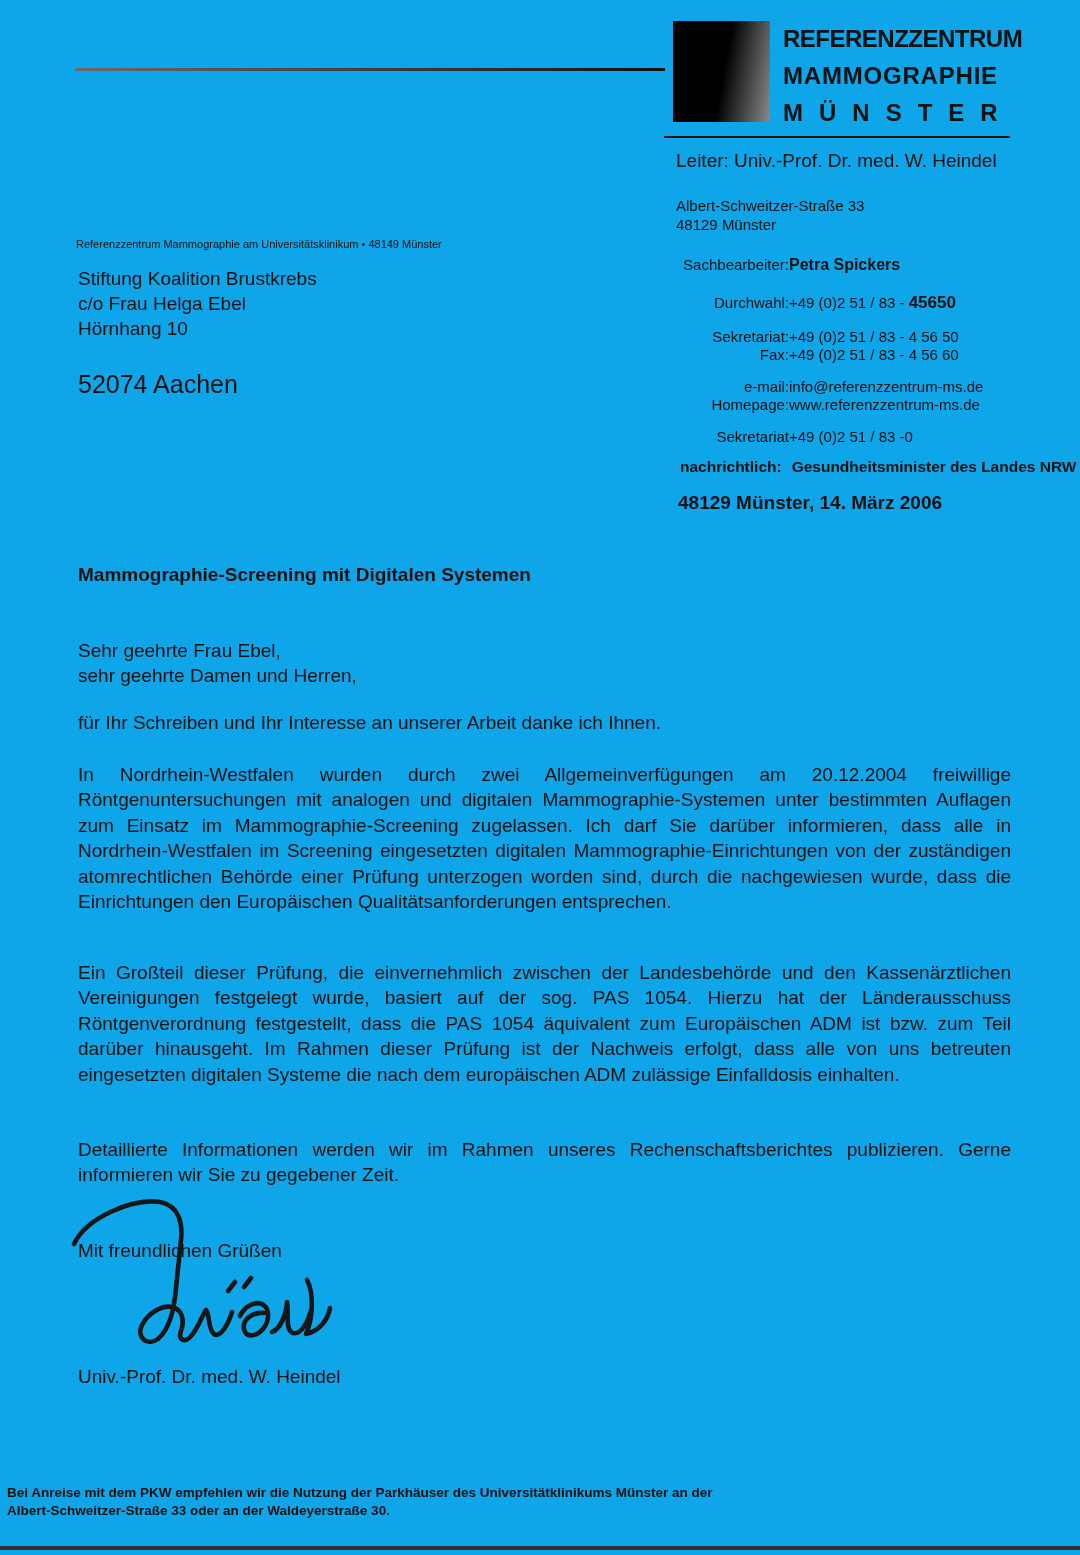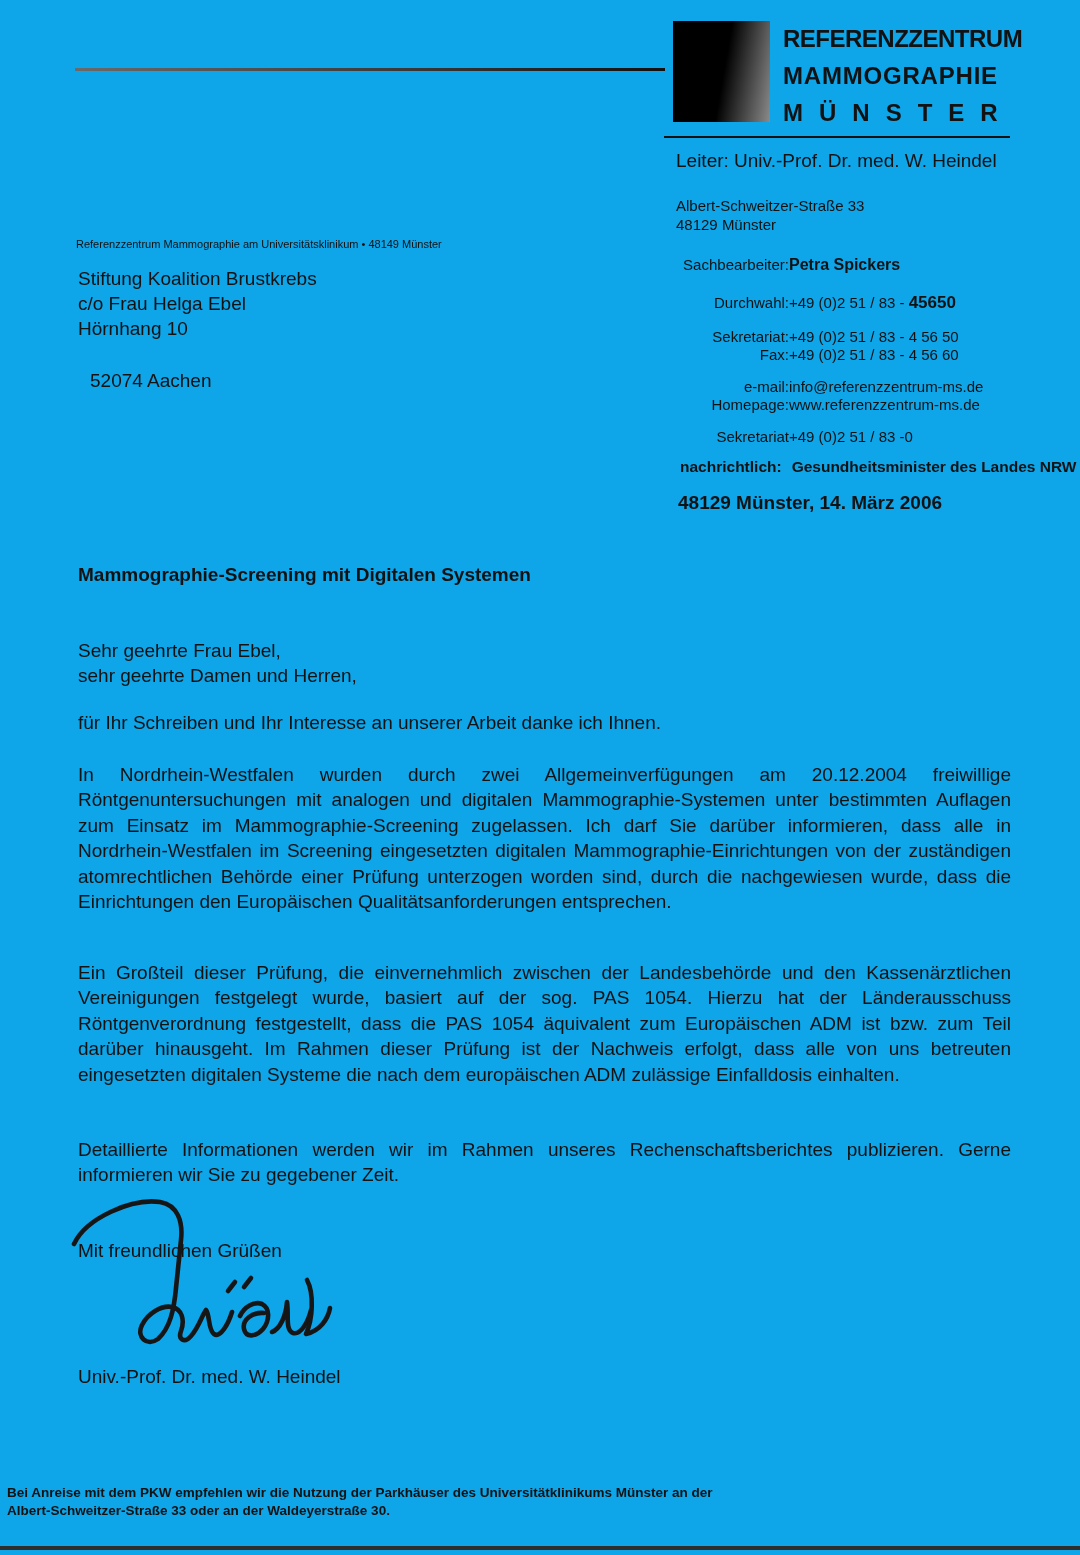--- a/index.html
+++ b/index.html
@@ -30,21 +30,21 @@
   .crow{left:676px;font-size:15px;white-space:nowrap;text-align:right;}
   .crow .lbl{display:inline-block;width:113px;}
   .val-bold{font-weight:bold;font-size:16px;}
   .dw-bold{font-weight:bold;font-size:17px;}
   .nachrichtlich{left:680px;top:458px;font-size:15.5px;font-weight:bold;white-space:nowrap;}
   .nachrichtlich .nl{margin-right:10px;}
   .dateline{left:678px;top:492px;font-size:19px;font-weight:bold;}
   
   .sender-line{left:76px;top:238px;font-size:11px;}
   .recipient{left:78px;top:266px;font-size:19px;line-height:25px;}
-  .recipient-city{left:90px;top:370px;font-size:19px;}
+  .recipient-city{left:78px;top:370px;font-size:25px;}
   
   .subject{left:78px;top:564px;font-size:19px;font-weight:bold;}
   .salutation{left:78px;top:638px;font-size:19px;line-height:25px;}
   .intro{left:78px;top:712px;font-size:19px;}
   .para{left:78px;width:933px;font-size:19px;line-height:25.4px;text-align:justify;}
   .p1{top:762px;}
   .p2{top:960px;}
   .p3{top:1137px;}
   .closing{left:78px;top:1240px;font-size:19px;}
   .sig-svg{left:58px;top:1188px;width:280px;height:170px;}

